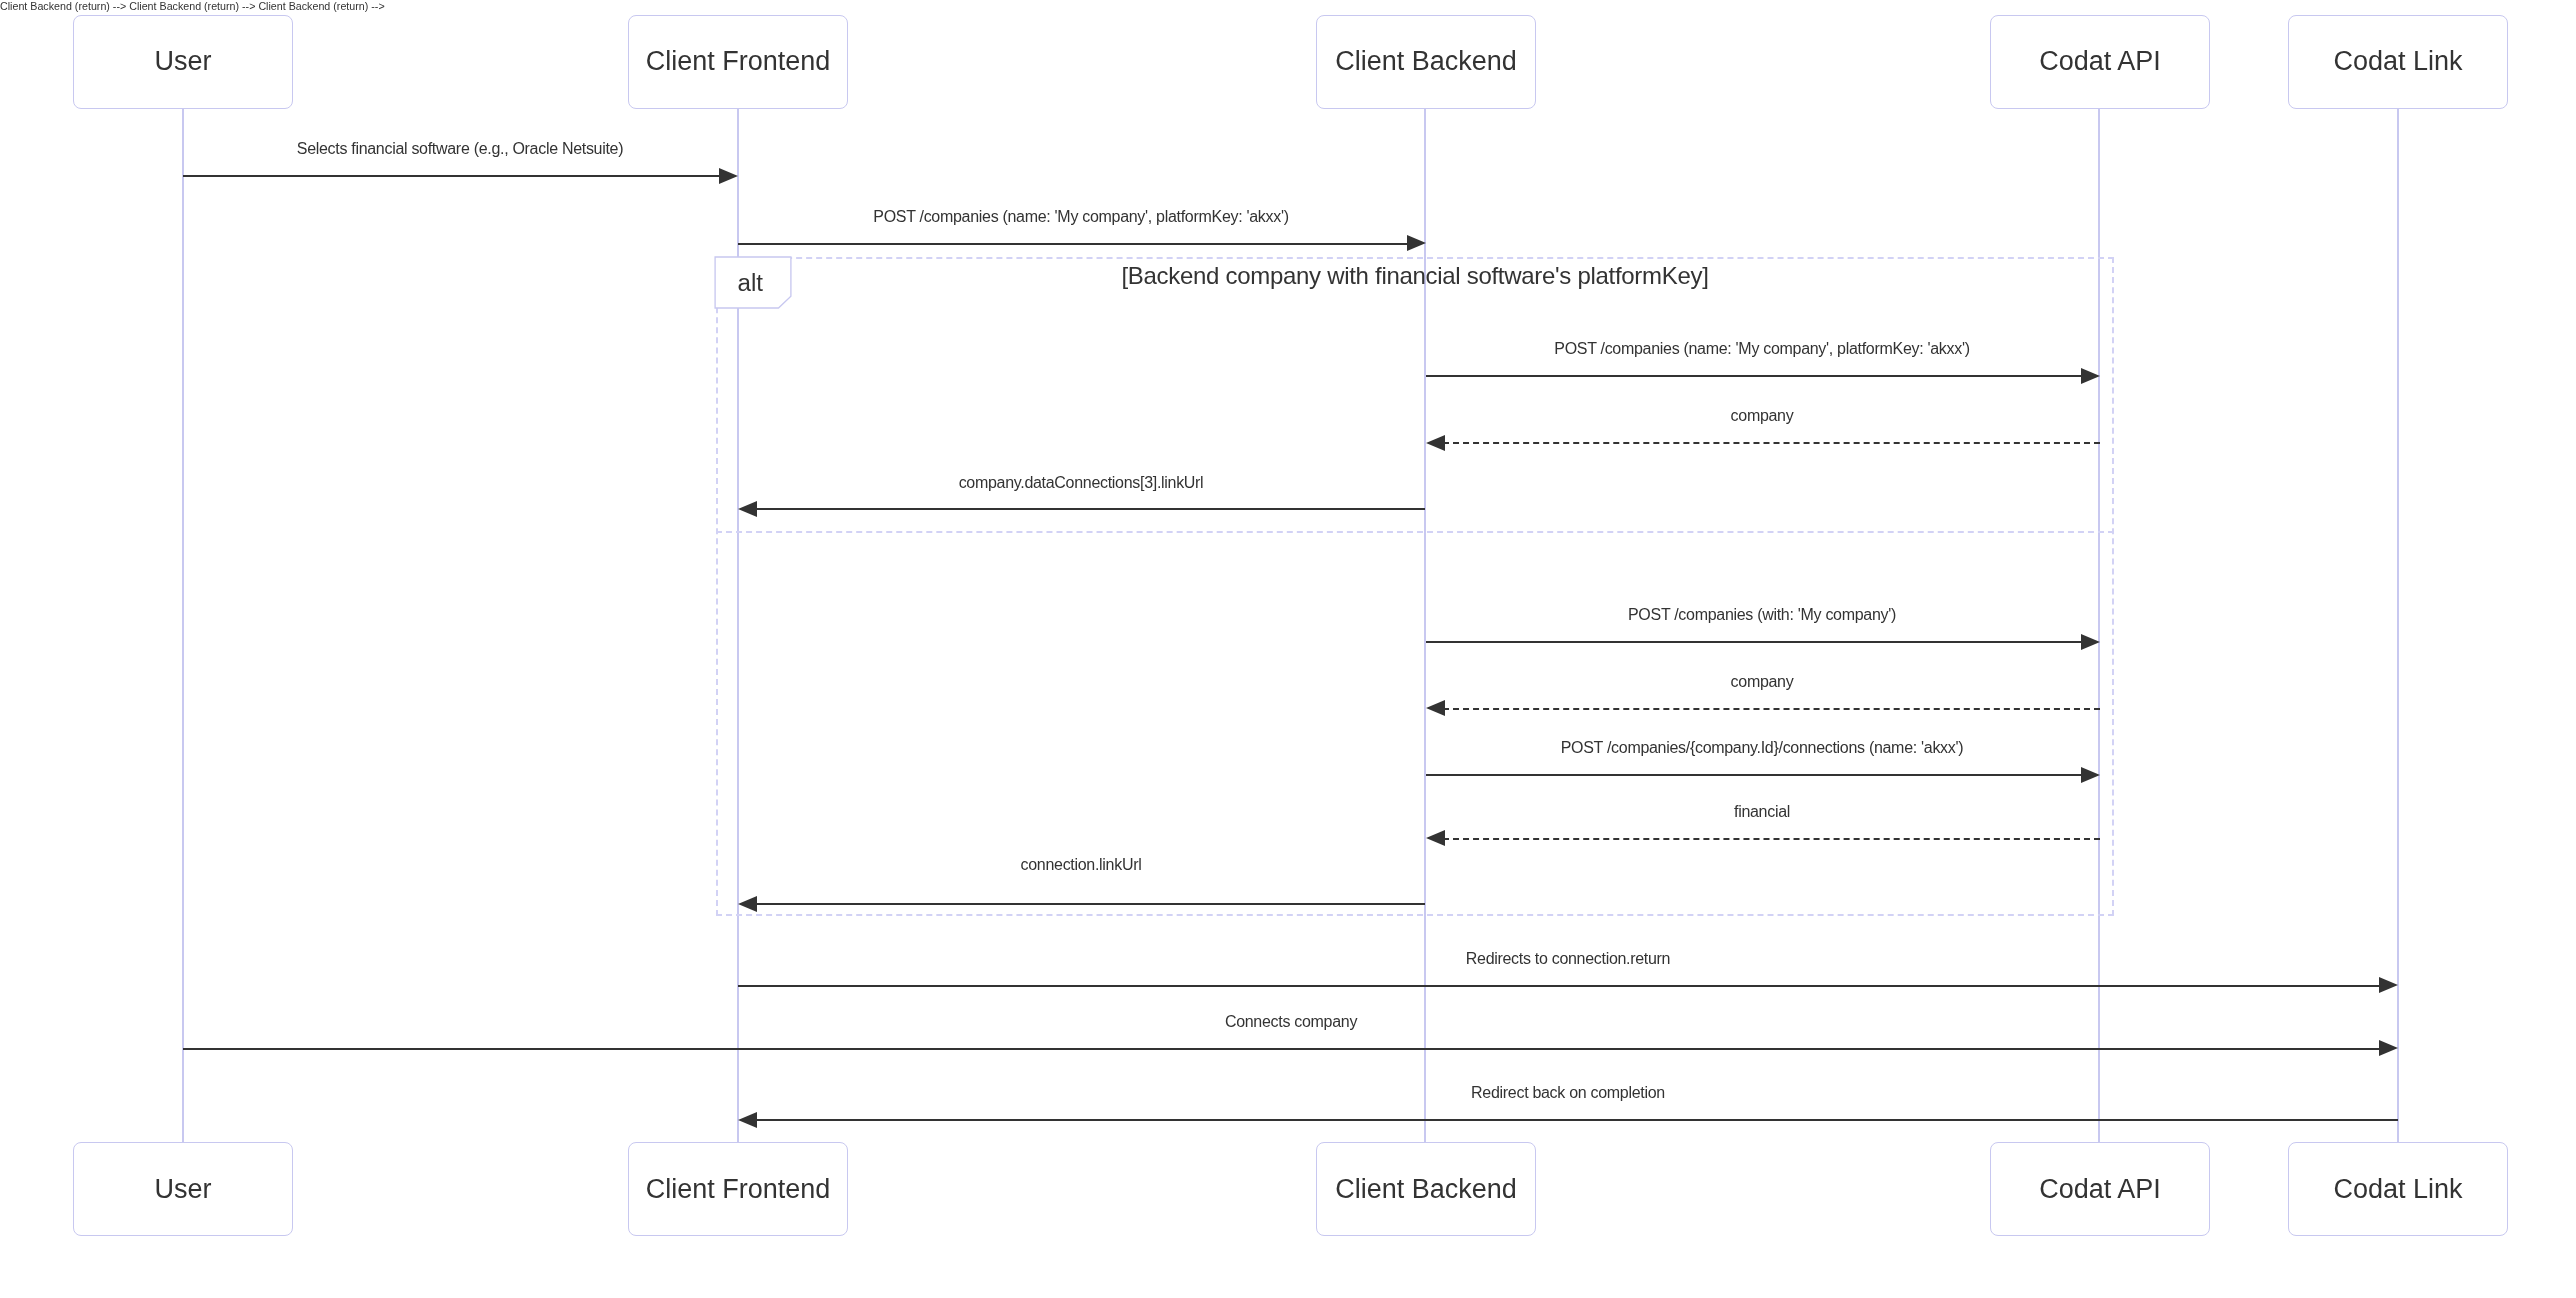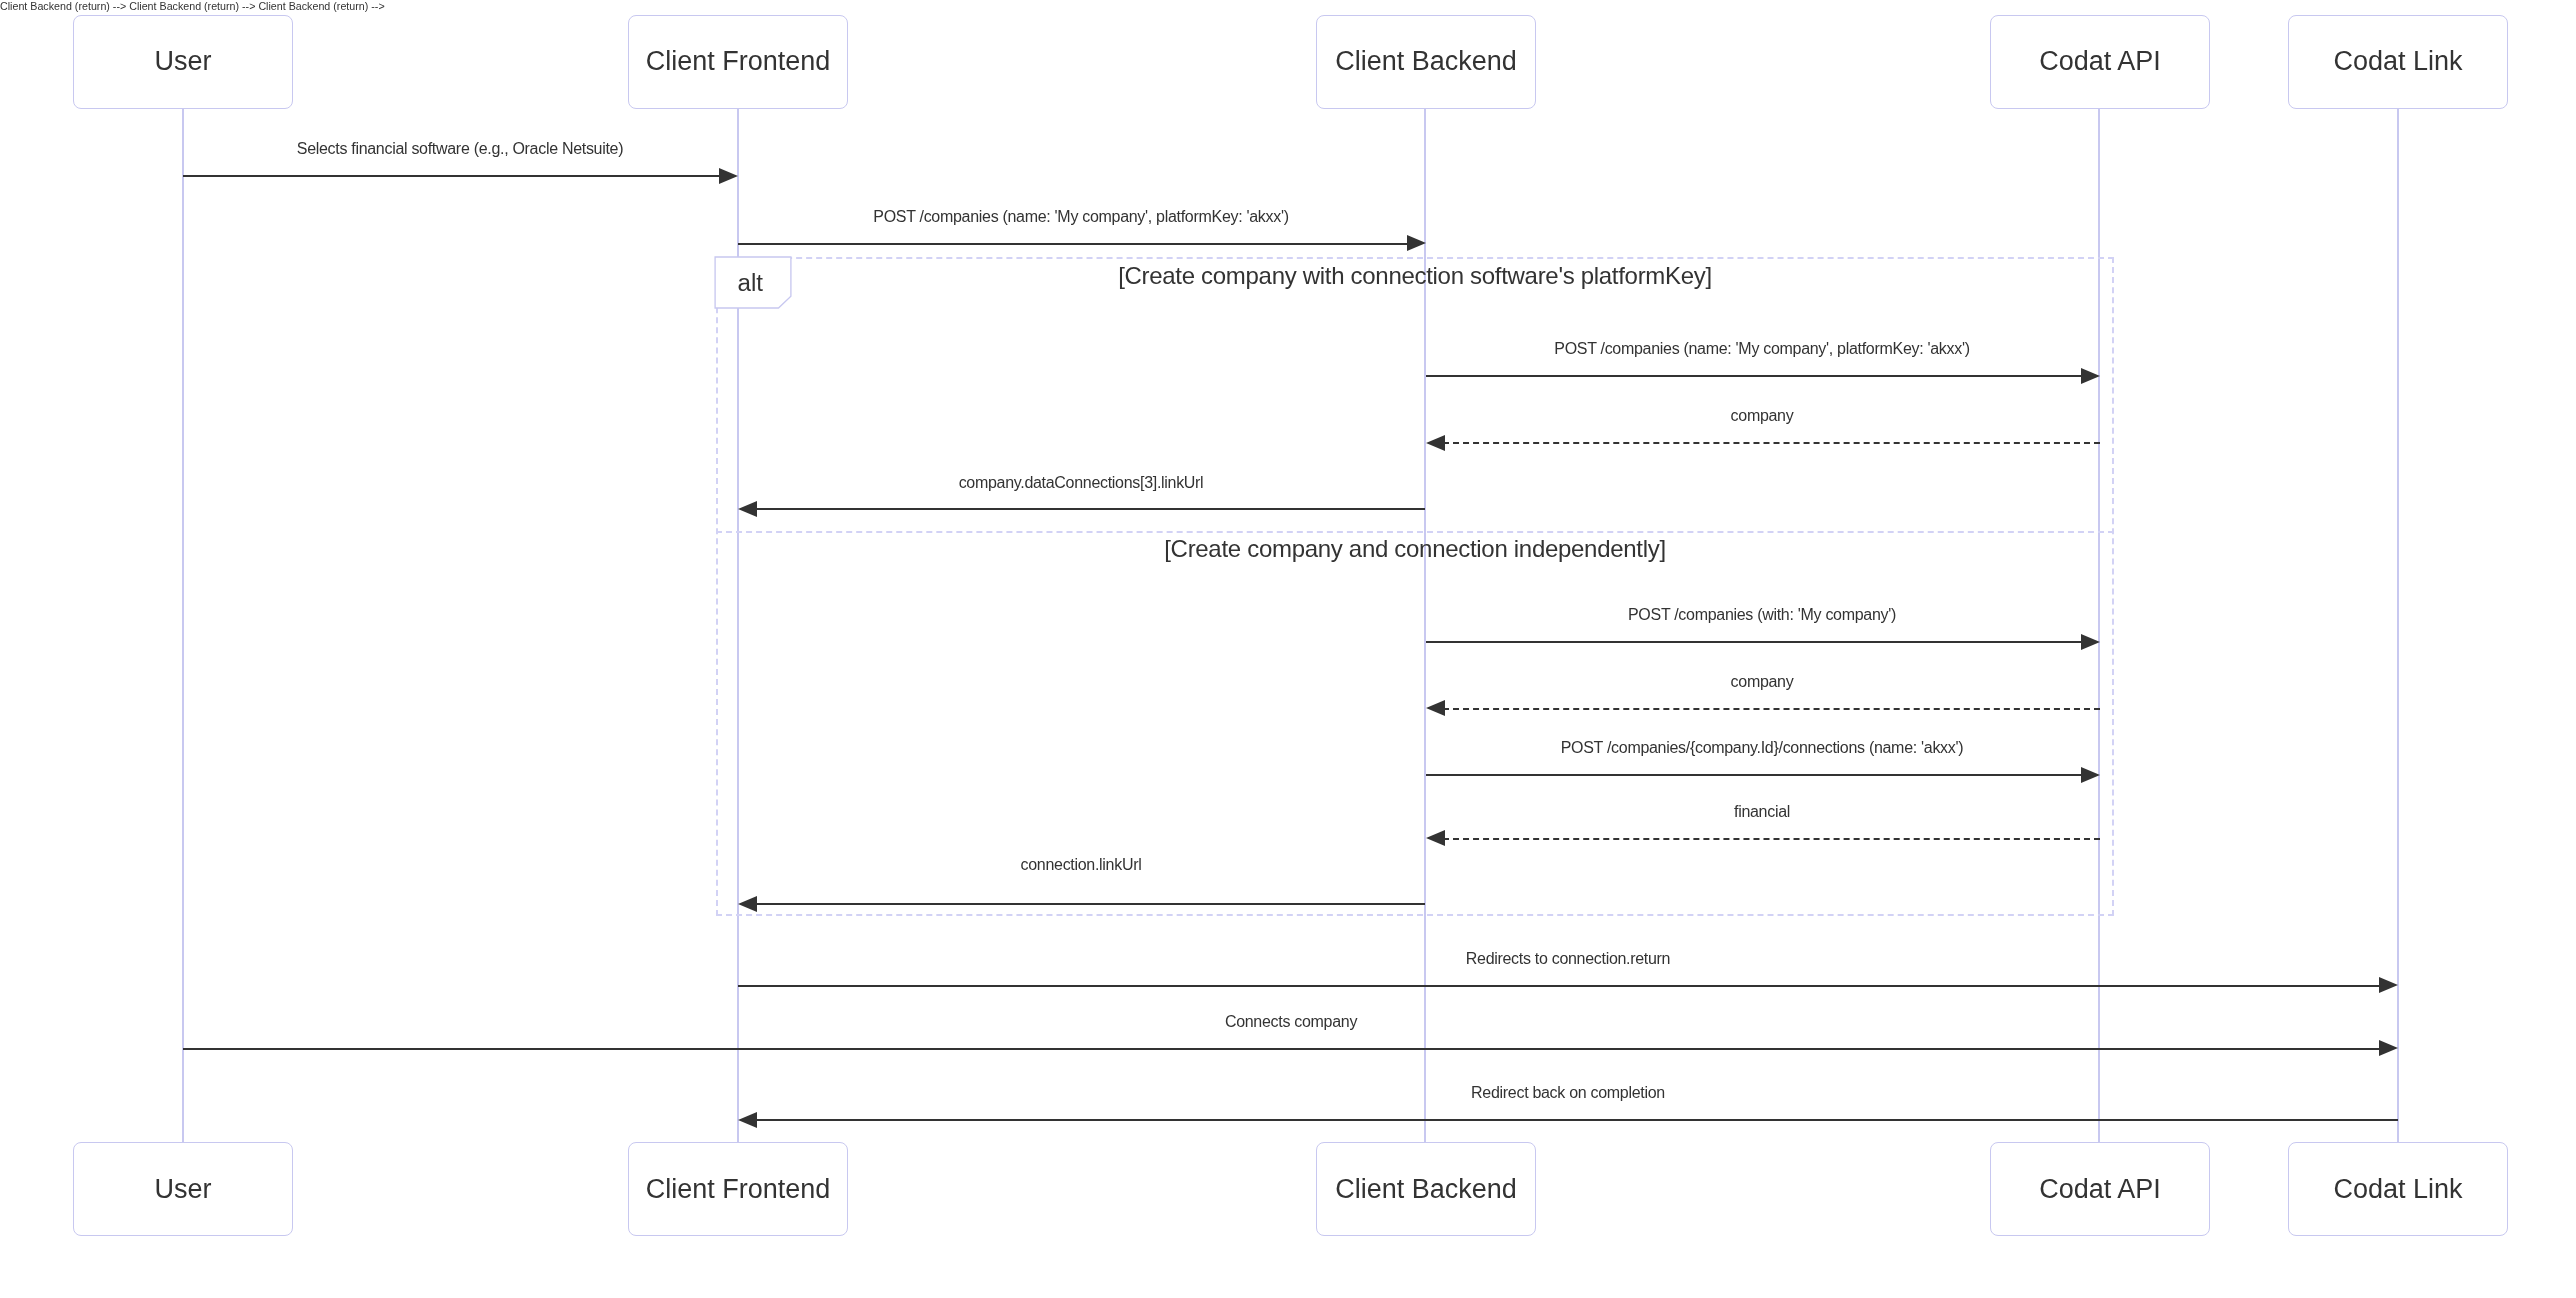--- a/index.html
+++ b/index.html
@@ -140,22 +140,21 @@
       <span>Codat Link</span>
     </div>
 
   
   <div class="alt-frame"></div>
   <div class="alt-divider"></div>
   <svg class="alt-label-svg" width="78" height="53" viewBox="0 0 116 79">
     <polygon points="1.5,1.5 114.5,1.5 114.5,60 96,77.5 1.5,77.5" fill="#ffffff" stroke="#c8c8f0" stroke-width="2"></polygon>
     <text x="54" y="52" text-anchor="middle">alt</text>
   </svg>
-  <div class="alt-cond" style="left:1415px;top:262px">[Create company with connection software's platformKey]</div>
-  <div class="alt-cond" style="left:1415px;top:535px">[Create company and connection independently]</div>
+  <div class="alt-cond" style="left:1415px;top:262px">[Backend company with financial software's platformKey]</div>
 
   
   <div class="mlabel" style="left:460px;top:140px">Selects financial software (e.g., Oracle Netsuite)</div>
   <div class="mline" style="left:183px;top:175px;width:537px"></div>
   <div class="ah right" style="left:719px;top:168px"></div>
 
   
   <div class="mlabel" style="left:1081px;top:208px">POST /companies (name: 'My company', platformKey: 'akxx')</div>
   <div class="mline" style="left:738px;top:243px;width:670px"></div>
   <div class="ah right" style="left:1407px;top:235px"></div>

